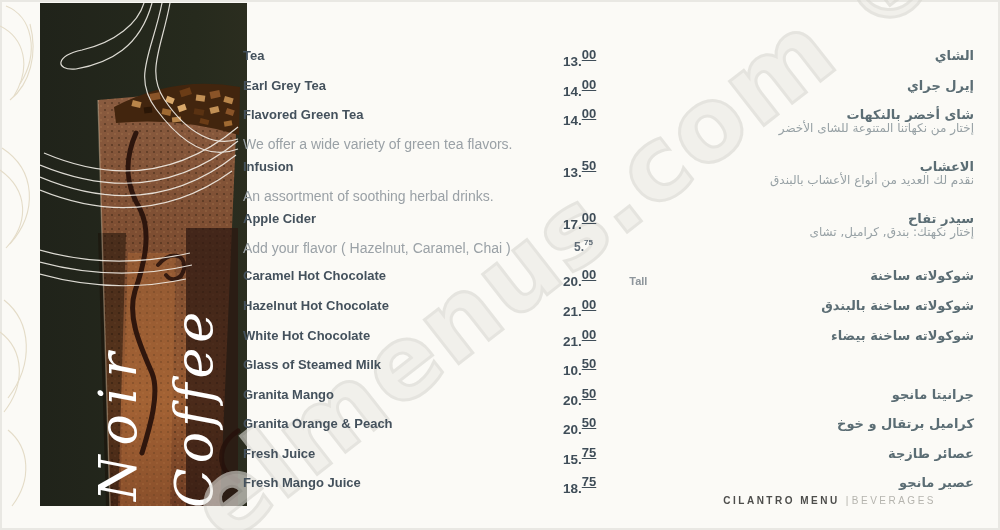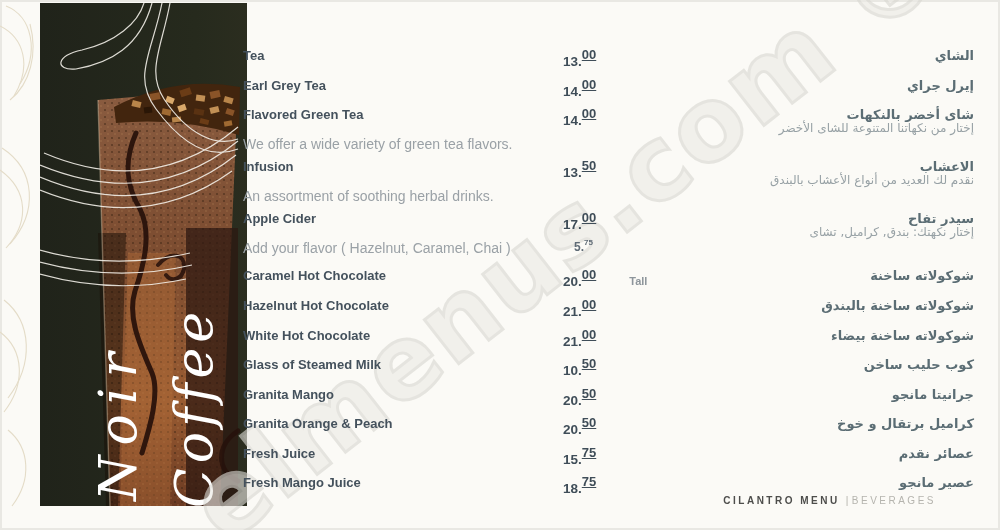--- a/index.html
+++ b/index.html
@@ -236,23 +236,20 @@
           <div class="ar-name">شوكولاته ساخنة بيضاء</div>
         </div>
       </div>
       <div class="row">
         <div class="en">
           <div class="en-name">Glass of Steamed Milk</div>
         </div>
         <div class="price shifted">
           <div class="p1"><span>10.</span><sup>50</sup></div>
         </div>
-        <div class="ar">
-          <div class="ar-name">كوب حليب ساخن</div>
-        </div>
       </div>
       <div class="row">
         <div class="en">
           <div class="en-name">Granita Mango</div>
         </div>
         <div class="price shifted">
           <div class="p1"><span>20.</span><sup>50</sup></div>
         </div>
         <div class="ar">
           <div class="ar-name">جرانيتا مانجو</div>
@@ -270,21 +267,21 @@
         </div>
       </div>
       <div class="row">
         <div class="en">
           <div class="en-name">Fresh Juice</div>
         </div>
         <div class="price shifted">
           <div class="p1"><span>15.</span><sup>75</sup></div>
         </div>
         <div class="ar">
-          <div class="ar-name">عصائر نقدم</div>
+          <div class="ar-name">عصائر طازجة</div>
         </div>
       </div>
       <div class="row">
         <div class="en">
           <div class="en-name">Fresh Mango Juice</div>
         </div>
         <div class="price shifted">
           <div class="p1"><span>18.</span><sup>75</sup></div>
         </div>
         <div class="ar">

